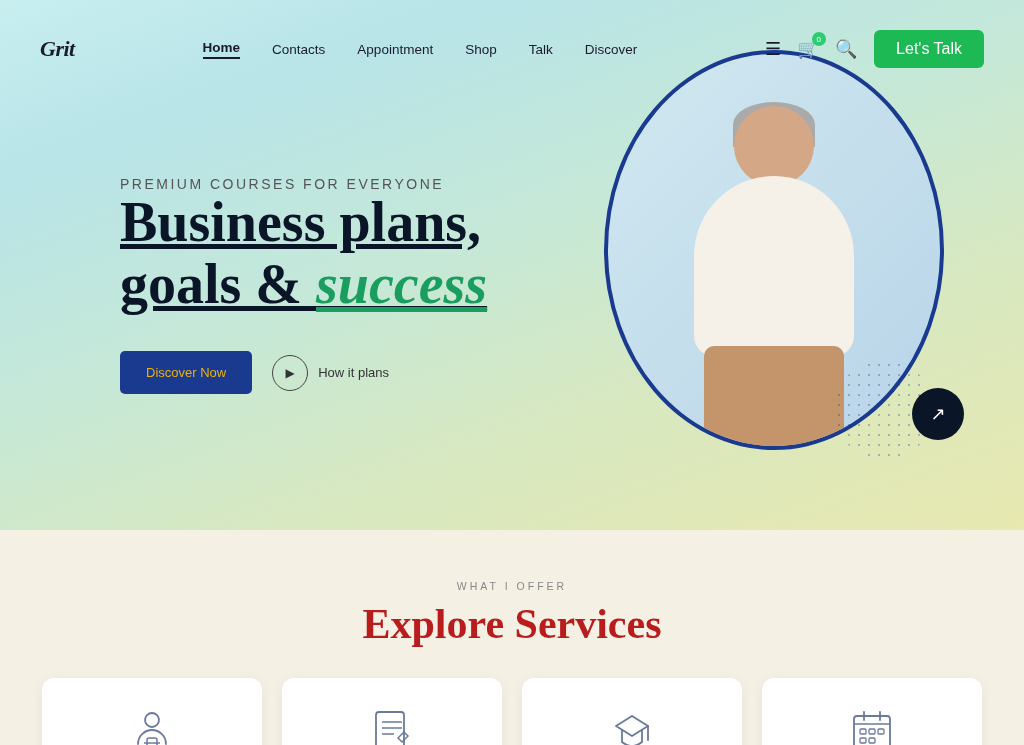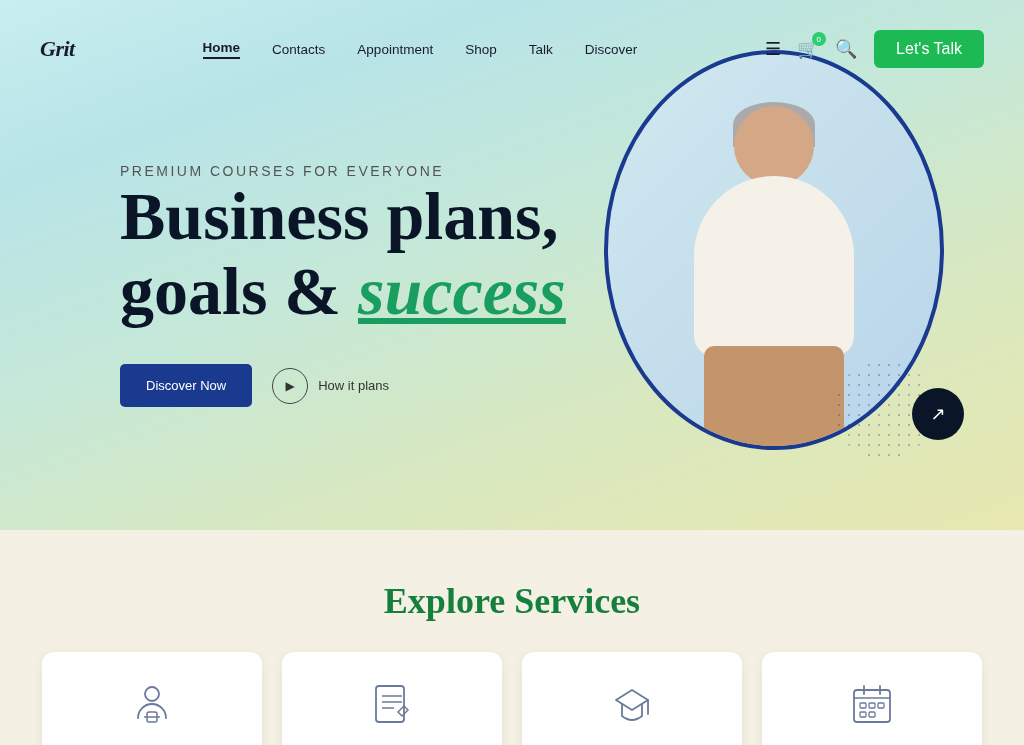--- a/index.html
+++ b/index.html
@@ -96,43 +96,44 @@
     .hero-subtitle {
       font-size: 14px;
       letter-spacing: 2.5px;
       color: #555;
       text-transform: uppercase;
       font-family: Arial, sans-serif;
       margin-bottom: 0;
       font-weight: 500;
     }
     .hero-title {
-      font-size: 68px;
+      font-size: 56px;
       font-weight: 800;
       color: #0a1628;
       line-height: 1.1;
       margin-bottom: 10px;
       font-family: Georgia, serif;
+      text-decoration: underline;
     }
     .hero-title .success-word {
       color: #1a9e5f;
       font-style: italic;
       text-decoration: underline;
       text-decoration-color: #1a9e5f;
       text-underline-offset: 4px;
     }
     .hero-actions {
       display: flex;
       align-items: center;
       gap: 20px;
       margin-top: 36px;
     }
     .discover-btn {
       background: #1a3a8f;
-      color: #ffffff;
+      color: #eab308;
       border: none;
       padding: 14px 26px;
       border-radius: 5px;
       font-size: 13px;
       font-family: Arial, sans-serif;
       cursor: pointer;
       font-weight: 500;
     }
     .how-it-works {
       display: flex;
@@ -272,23 +273,23 @@
     }
     .services-eyebrow {
       font-size: 10.5px;
       letter-spacing: 3px;
       text-transform: uppercase;
       color: #888;
       font-family: Arial, sans-serif;
       margin-bottom: 8px;
     }
     .services-title {
-      font-size: 36px;
+      font-size: 42px;
       font-weight: 700;
-      color: #15803d;
+      color: #b91c1c;
       font-family: Georgia, serif;
     }
     .services-grid {
       display: flex;
       gap: 20px;
       justify-content: center;
       margin-top: 20px;
     }
     .service-card {
       background: white;
@@ -361,20 +362,21 @@
     </div>
     <div class="dotted-decoration"></div>
     <div class="arrow-circle">
       <span>↗</span>
     </div>
   </div>
 </section>
 
 <section class="services">
   <div class="services-header">
+    <p class="services-eyebrow">WHAT I OFFER</p>
     <h2 class="services-title">Explore Services</h2>
   </div>
   <div class="services-grid">
 
     <div class="service-card">
       <svg class="service-svg" viewBox="0 0 48 48" fill="none" xmlns="http://www.w3.org/2000/svg">
         <circle cx="24" cy="14" r="7" stroke="#6a7a9a" stroke-width="1.8" fill="none"></circle>
         <path d="M10 38c0-7.732 6.268-14 14-14s14 6.268 14 14" stroke="#6a7a9a" stroke-width="1.8" fill="none" stroke-linecap="round"></path>
         <rect x="19" y="32" width="10" height="10" rx="2" stroke="#6a7a9a" stroke-width="1.5" fill="none"></rect>
         <line x1="16" y1="37" x2="32" y2="37" stroke="#6a7a9a" stroke-width="1.5"></line>

